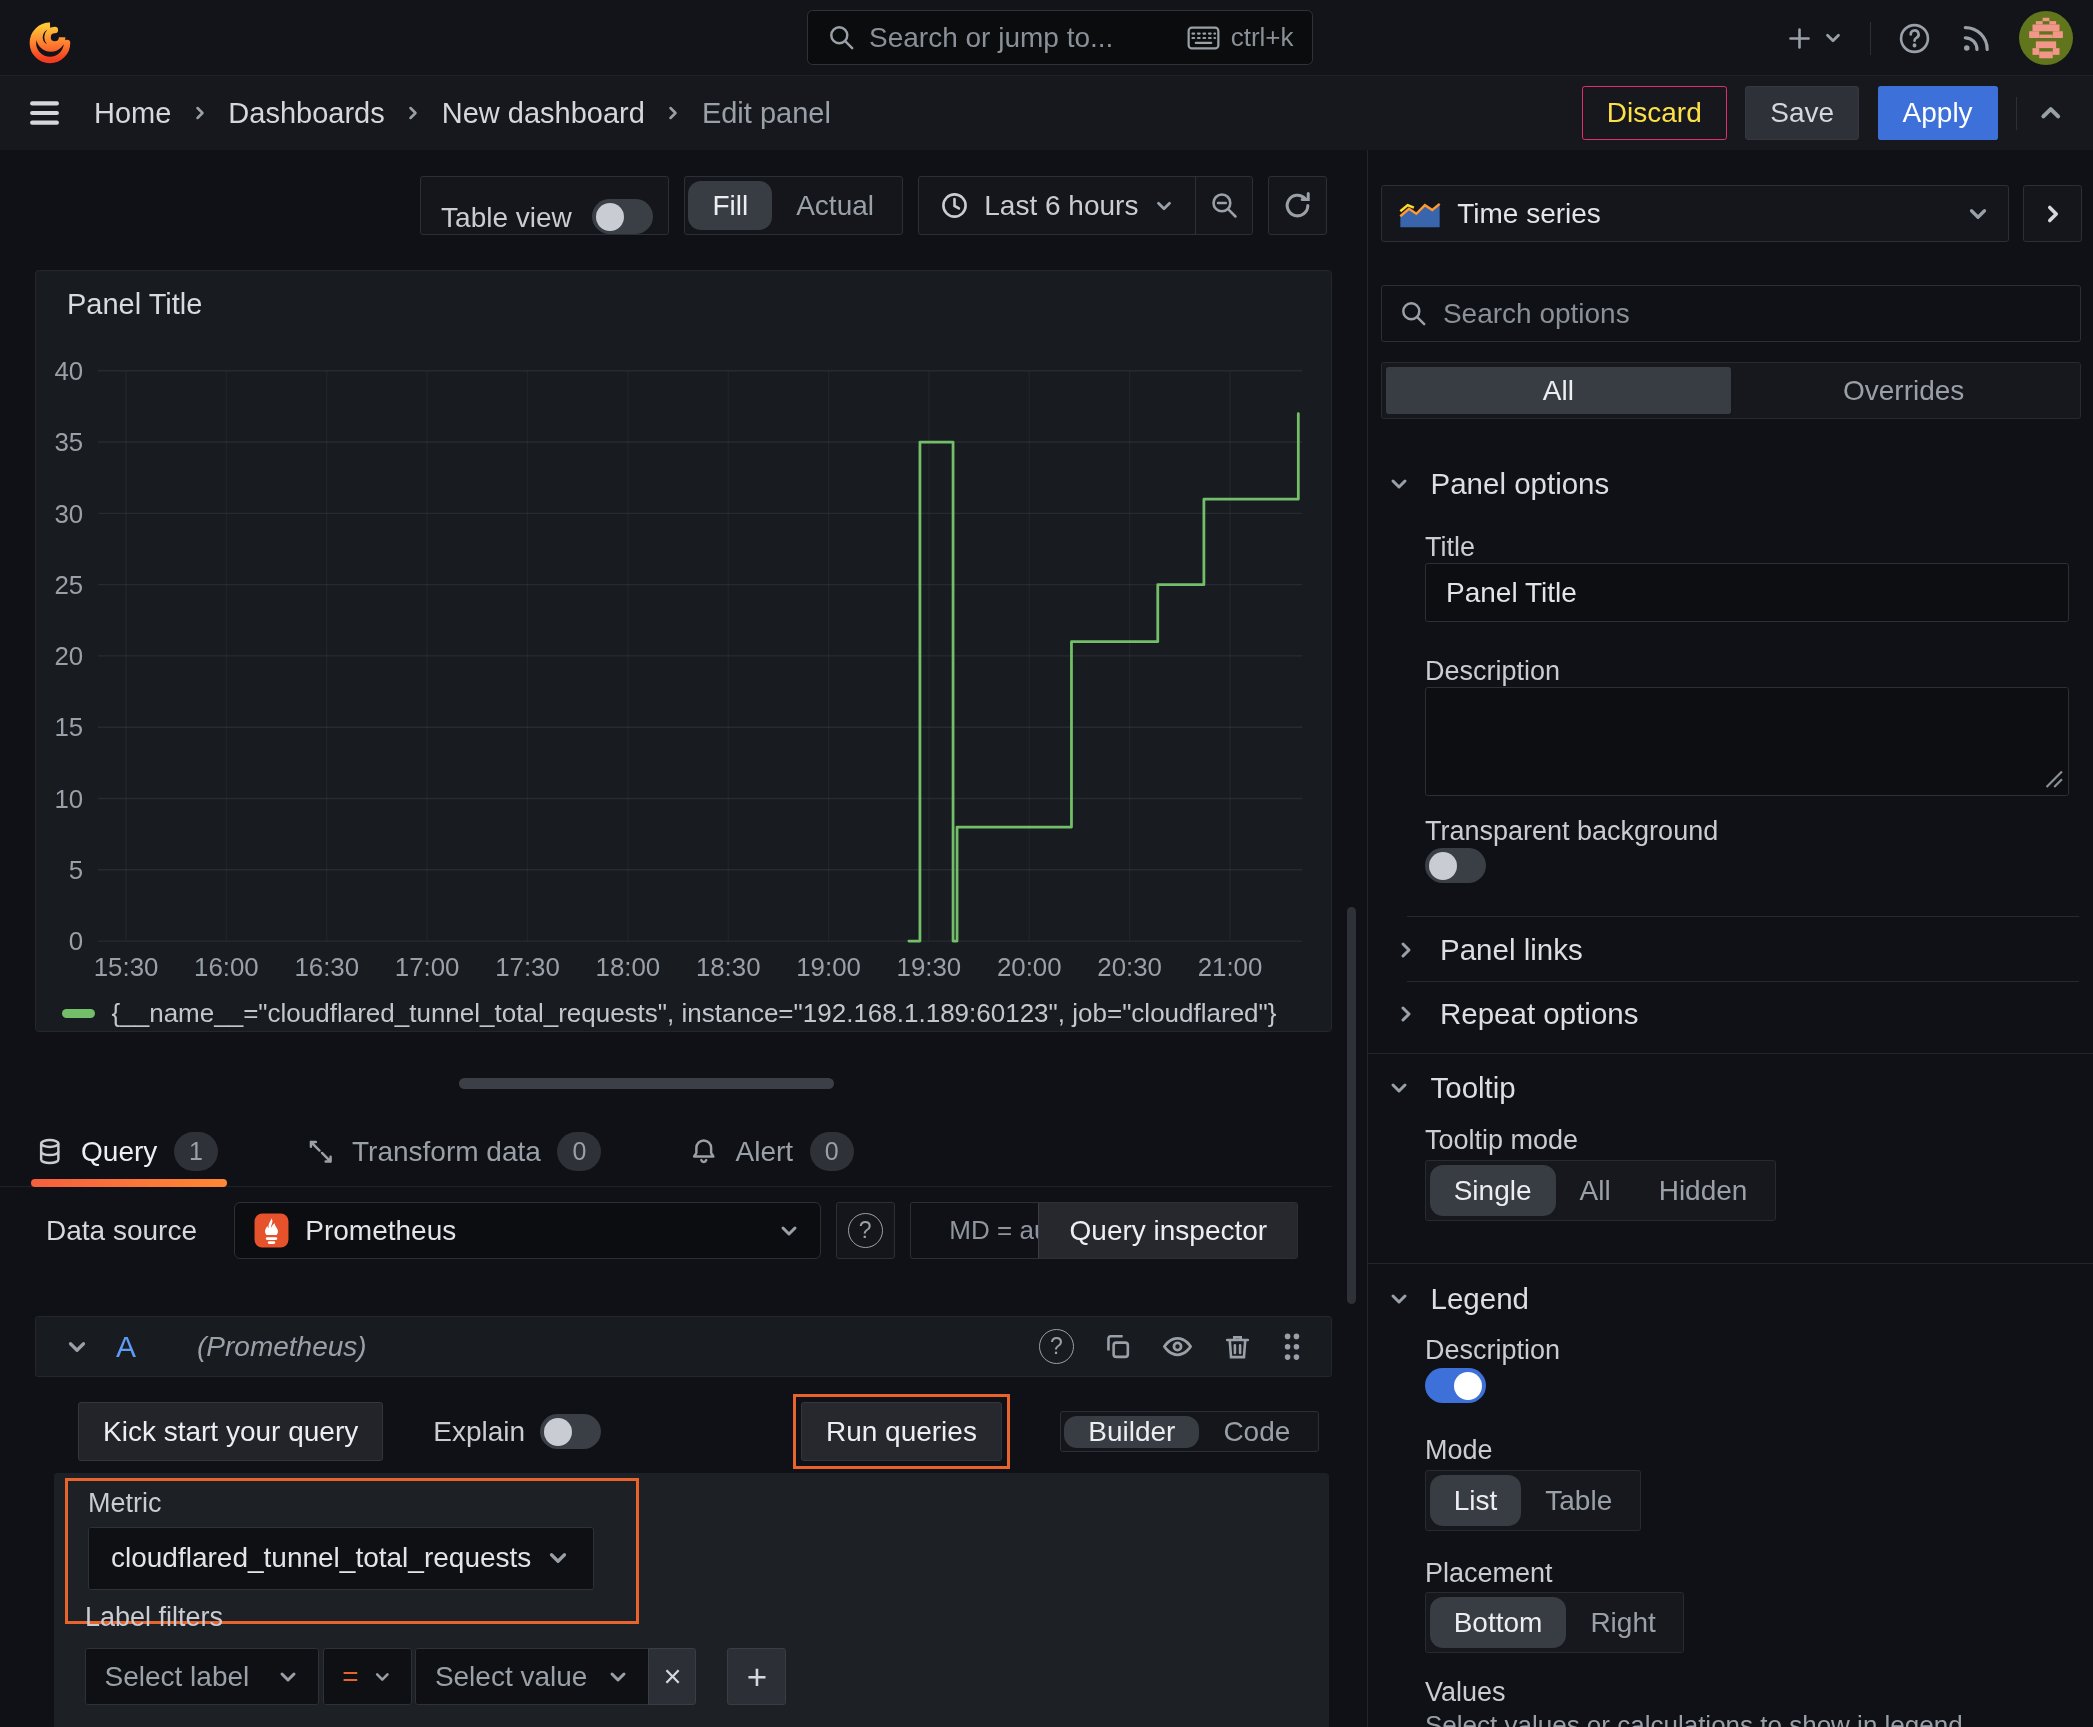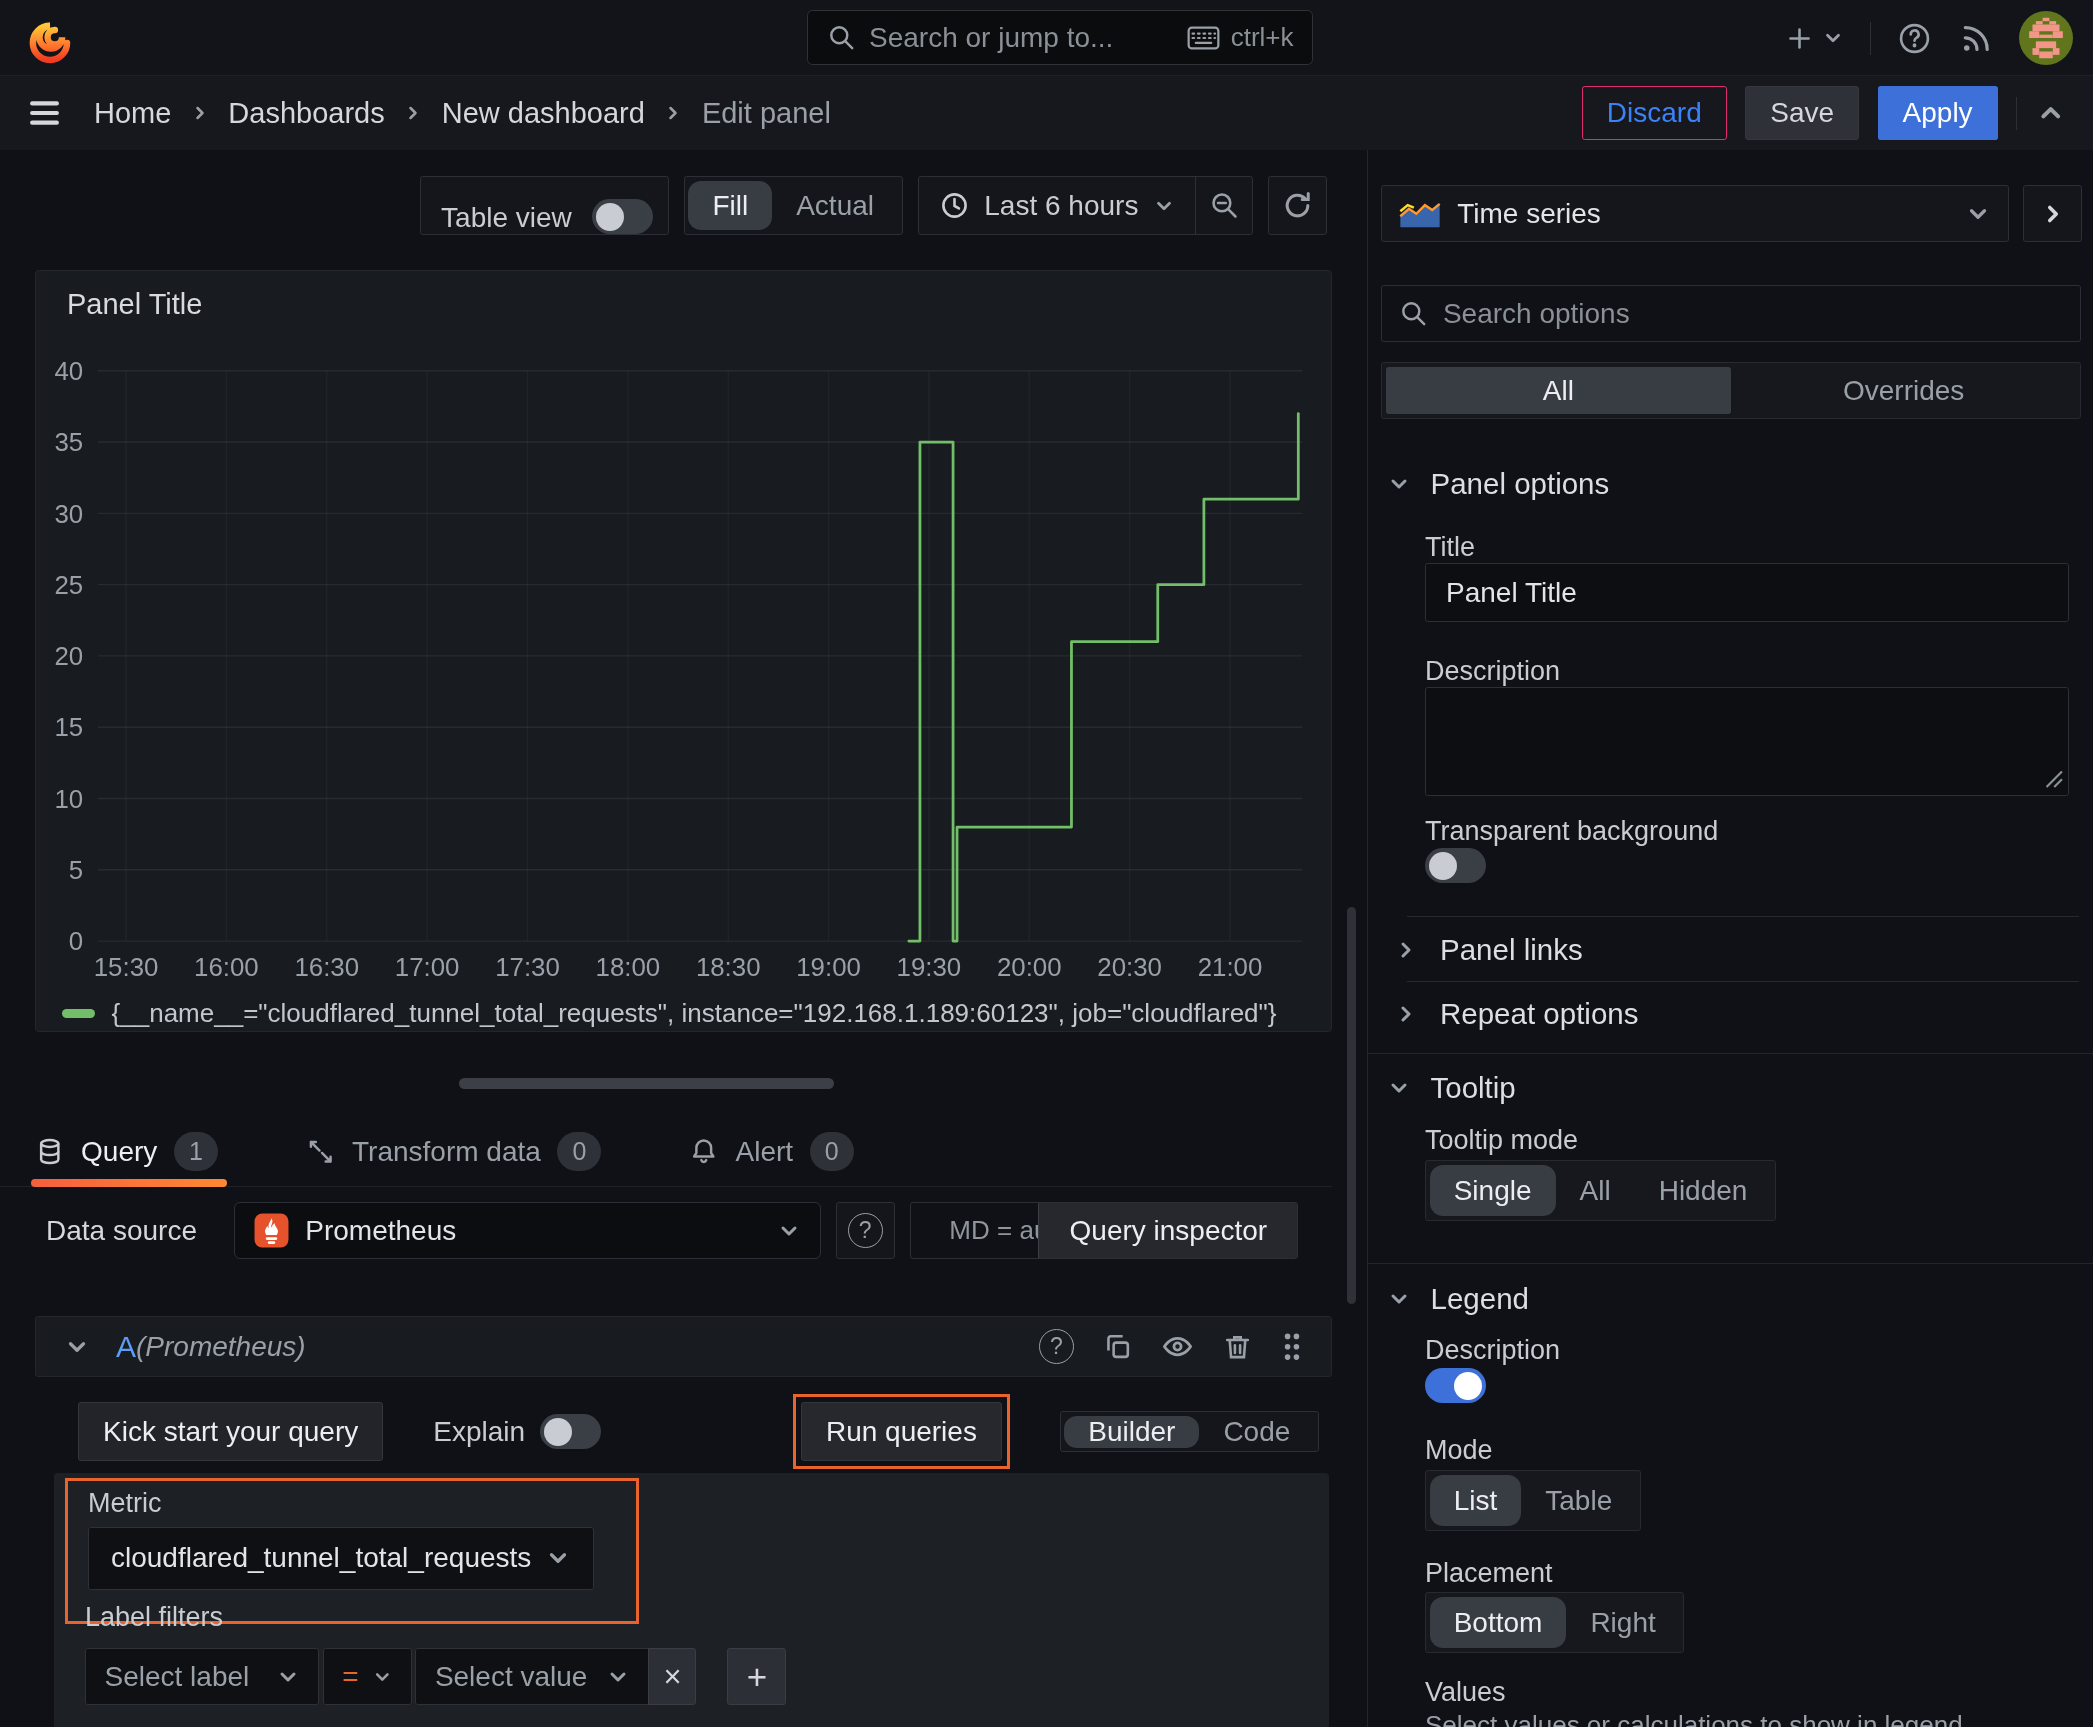--- a/index.html
+++ b/index.html
@@ -19,21 +19,21 @@
 .nav-right{position:absolute;right:20px;top:0;height:76px;display:flex;align-items:center;gap:26px}
 .navdiv{width:0.9px;height:33px;background:#2c2f34}
 .avatar{width:54px;height:54px;border-radius:50%;overflow:hidden}
 
 
 .crumbbar{position:absolute;top:76px;left:0;right:0;height:74px;background:#16181d;display:flex;align-items:center;padding:0 28px}
 .crumbs{display:flex;align-items:center;gap:18.5px;margin-left:33px;font-size:29px}
 .crumb{color:#d5d7dc;cursor:pointer}.crumb.dim{color:#9aa0a7}
 .crumb-actions{margin-left:auto;display:flex;align-items:center;gap:18.5px}
 .btn{height:54px;border-radius:2.8px;display:flex;align-items:center;padding:0 24px;font-size:28px;border:0.9px solid transparent;cursor:pointer}
-.btn-discard{border-color:#e02f6c;color:#3b82f6;background:transparent}
+.btn-discard{border-color:#e02f6c;color:#fde047;background:transparent}
 .btn-save{background:#2e3137;color:#d5d7dc;border-color:#35383e}
 .btn-apply{background:#3d71d9;color:#fff}
 
 
 .main{position:absolute;top:150px;left:0;right:0;bottom:0;background:#101116}
 .content{position:absolute;left:0;top:0;width:1366px;height:100%}
 .sidebar{position:absolute;left:1367px;right:0;top:0;height:100%;border-left:0.9px solid #22252b}
 
 
 .viewbar{position:absolute;top:26px;right:39px;display:flex;gap:14.8px;height:59px}
@@ -74,21 +74,21 @@
 .ds-dd{width:587px}
 .ds-dd .name{flex:1;color:#e2e4e8}
 .helpbtn{width:59px;height:57px;border:0.9px solid #2c3036;border-radius:2.8px;display:grid;place-items:center;margin-left:14.8px;background:#14161b;cursor:pointer}
 .q-circle{width:35px;height:35px;border:1.8px solid #9aa0a7;border-radius:50%;display:grid;place-items:center;font-size:23px;color:#9aa0a7}
 .statsgroup{margin-left:14.8px;width:388px;height:57px;border:0.9px solid #2c3036;border-radius:2.8px;display:flex;align-items:center;position:relative;padding-left:14.8px;gap:24px;color:#8f959d;font-size:26px;white-space:nowrap;overflow:hidden}
 .inspectbtn{position:absolute;right:-1.8px;top:-0.9px;bottom:-0.9px;width:260px;background:#26282e;border:0.9px solid #393c42;border-radius:2px;display:grid;place-items:center;color:#eceef1;font-size:28px;cursor:pointer}
 
 
 .qhead{position:absolute;left:35px;top:1166px;width:1297px;height:61px;background:#181b20;border:0.9px solid #23262c;border-radius:2.8px;display:flex;align-items:center;padding:0 28px}
 .refid{color:#5f9cf5;font-size:30px;font-weight:500;margin-left:26px}
-.qhint{color:#9aa0a7;font-style:italic;}
+.qhint{color:#9aa0a7;font-style:italic;margin-left:61px}
 .qicons{margin-left:auto;display:flex;align-items:center;gap:28px}
 .qicons .qi{cursor:pointer}
 .qtools{position:absolute;left:78px;top:1242px;width:1241px;height:79px;display:flex;align-items:center}
 .btn2{height:59px;border:0.9px solid #33363c;background:#222429;border-radius:2.8px;padding:0 24px;display:flex;align-items:center;color:#eceef1;font-size:28px;cursor:pointer}
 .explain{margin-left:50px;color:#c9ccd2}
 .runwrap{margin-left:auto;border:3.7px solid #e8642c;padding:4.6px;display:flex}
 .bcgroup{margin-left:50px}
 .qeditor{position:absolute;left:54px;top:1323px;width:1275px;height:256px;background:#1d2025;border-radius:3.7px}
 .metricbox{position:absolute;left:11px;top:4.6px;width:574px;height:146px;border:3.7px solid #e8642c}
 .fieldlabel{font-size:27px;color:#c9ccd2}

